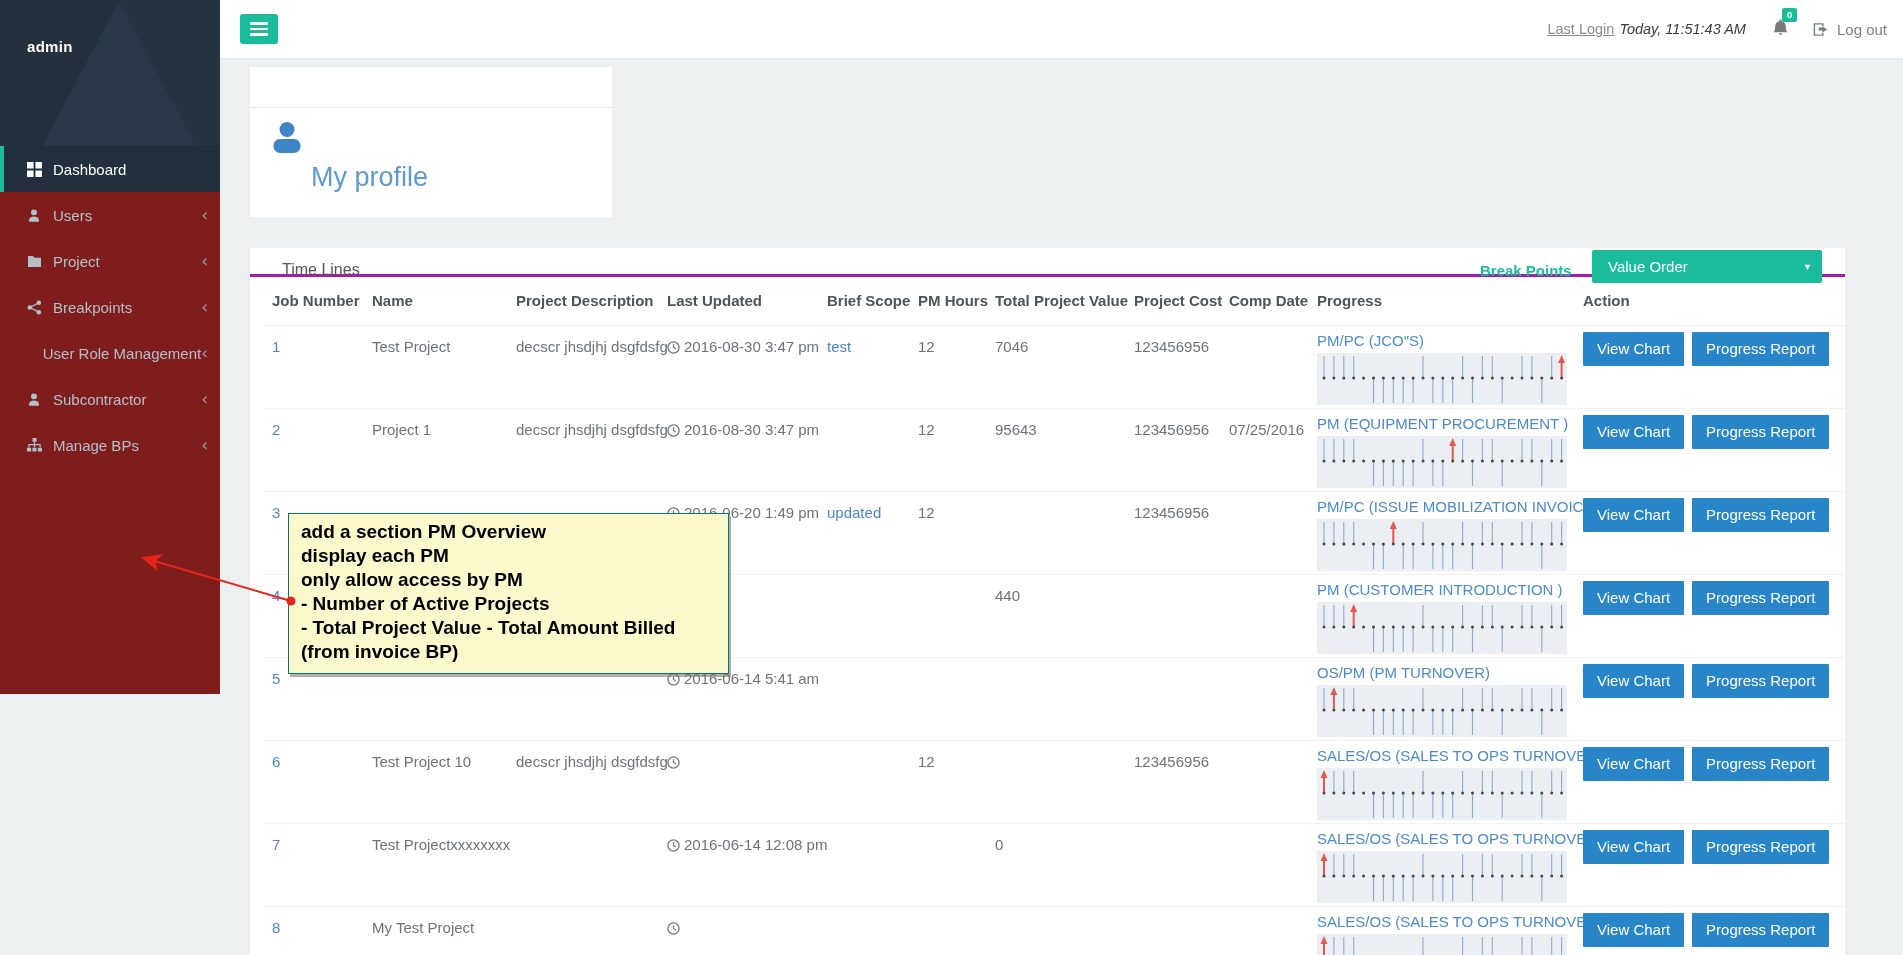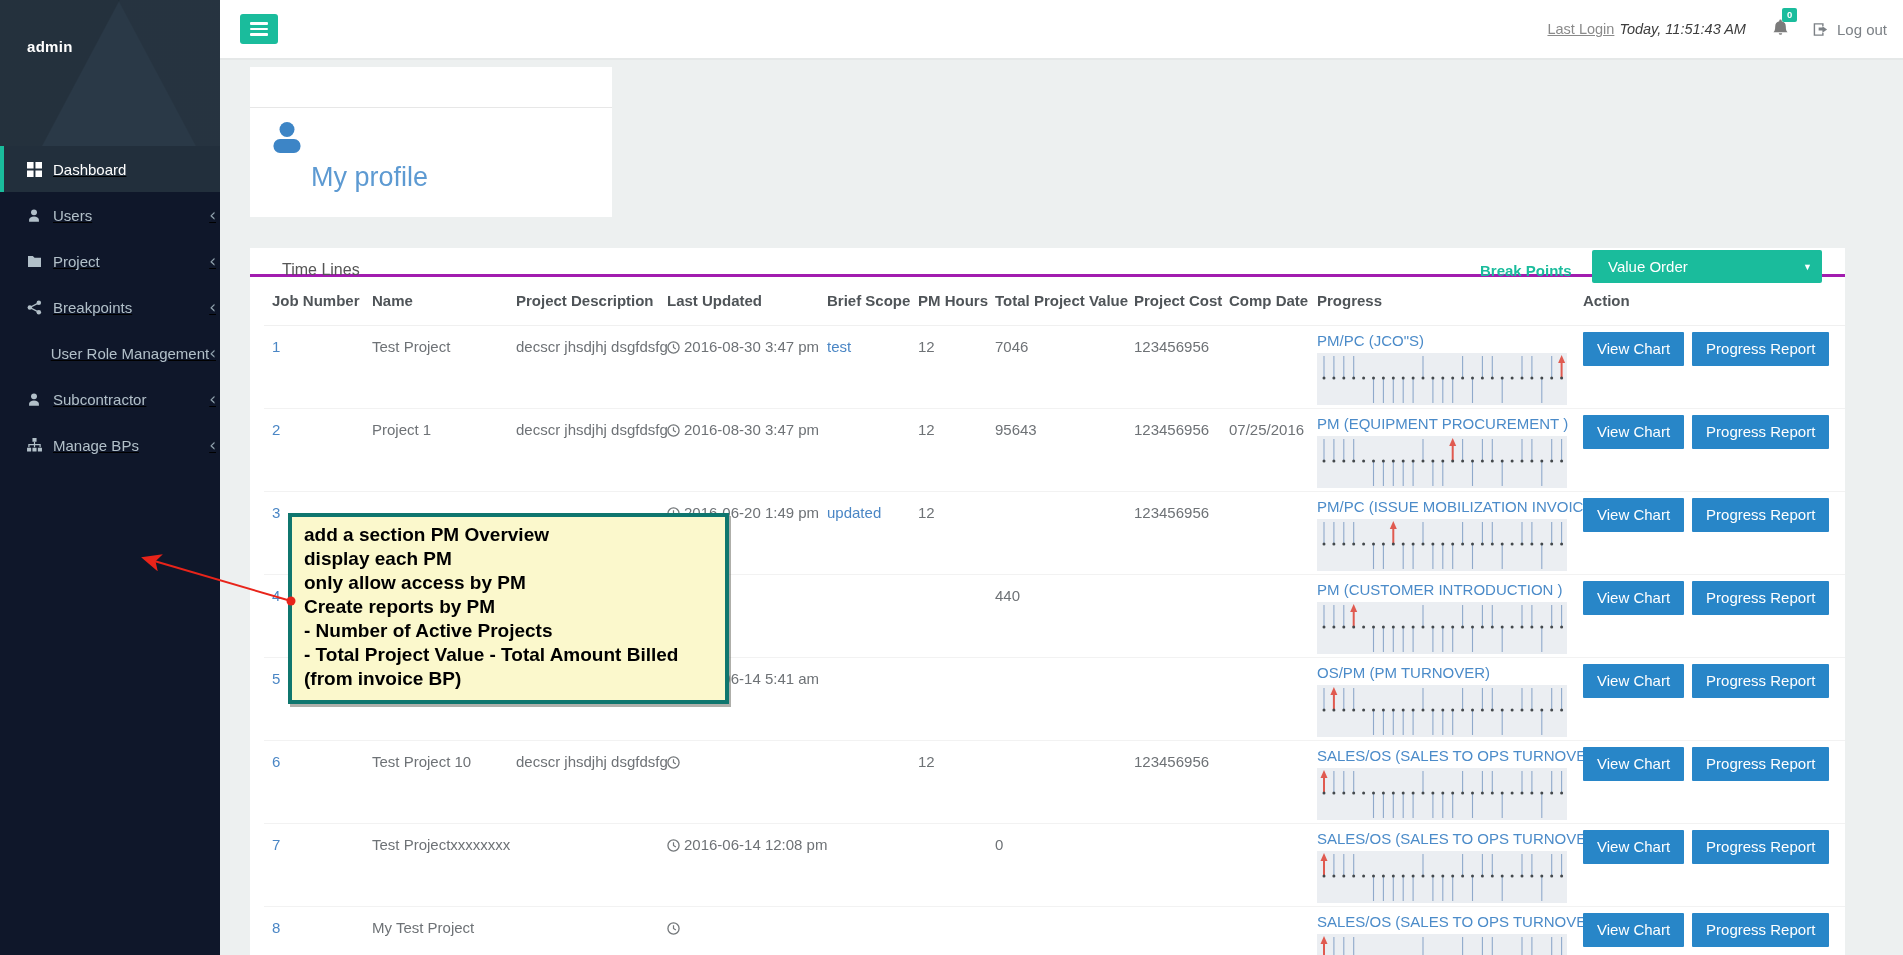--- a/index.html
+++ b/index.html
@@ -1,29 +1,29 @@
 <!DOCTYPE html>
 <html><head>
 <meta charset="utf-8">
 <style>
   * { margin:0; padding:0; box-sizing:border-box; }
   html,body { width:1903px; height:955px; overflow:hidden; }
   body { font-family:"Liberation Sans", sans-serif; background:#edf0f0; position:relative; font-size:15px; }
   a { text-decoration:none; }
 
   
-  .sidebar { position:absolute; left:0; top:0; width:220px; height:955px; background:#0f172a; z-index:5;text-decoration:underline; }
+  .sidebar { position:absolute; left:0; top:0; width:220px; height:694px; background:#7f1d1d; z-index:5; }
   .sidebar-header { height:146px; position:relative;
      background:
        linear-gradient(118deg, rgba(0,0,0,0.14) 0%, rgba(0,0,0,0.14) 40%, transparent 40.5%),
        linear-gradient(242deg, rgba(0,0,0,0.10) 0%, rgba(0,0,0,0.10) 34%, transparent 34.5%),
        #2a3947; }
   .admin-name { position:absolute; left:27px; top:38px; color:#ffffff; font-size:15px; font-weight:700; letter-spacing:.3px; }
   .menu { list-style:none; }
-  .menu-item { display:flex; align-items:center; height:46px; padding-left:23px; padding-right:4px;
+  .menu-item { display:flex; align-items:center; height:46px; padding-left:23px; padding-right:12px;
      color:#b2c0c9; border-left:4px solid transparent; cursor:pointer; }
   .menu-item.active { background:#222f3c; color:#ffffff; border-left-color:#1abc9c; }
   .mi-icon { width:17px; margin-right:9px; display:inline-flex; align-items:center; }
   .mi-label { flex:1; font-size:15px; white-space:nowrap; }
   .mi-chevron { color:#8fa0ab; font-size:17px; line-height:1; font-family:"DejaVu Sans", sans-serif; }
 
   
   .topbar { position:absolute; left:220px; top:0; right:0; height:60px; background:#fff; border-bottom:2px solid #e5e8e8; z-index:4; }
   .hamburger { position:absolute; left:20px; top:14px; width:38px; height:30px; background:#1abc9c; border:none; border-radius:3px;
      display:flex; flex-direction:column; justify-content:center; align-items:center; gap:3px; cursor:pointer; }
@@ -58,21 +58,21 @@
   .timelines td { height:83px; padding:12px 8px 0; vertical-align:top; font-size:15px; color:#6e7276;
      border-bottom:1px solid #f2f2f2; white-space:nowrap; overflow:visible; }
   .timelines td.progress-cell, .timelines td.action-cell { padding-top:6px; }
   .link { color:#4a86c5; cursor:pointer; }
   .clock { margin-right:4px; vertical-align:-2px; }
   .progress-label { display:block; color:#4b8bc9; margin-bottom:4px; cursor:pointer; }
   .btn { display:inline-block; height:34px; line-height:34px; padding:0 14px; background:#2886c8; color:#fff;
      font-size:15px; border:none; border-radius:1px; margin-right:8px; cursor:pointer; font-family:inherit; }
 
   
-  .note { position:absolute; left:288px; top:513px; width:441px; background:#fbf8cc; border:4px solid #0f766e;
+  .note { position:absolute; left:288px; top:513px; width:441px; background:#fbf8cc; border:1px solid #0f766e;
      box-shadow:2px 3px 0 rgba(110,110,100,.55); padding:6px 12px 9px; z-index:20; }
   .note-line { font-size:19px; font-weight:700; color:#000; line-height:24px; white-space:nowrap; }
   .arrow-svg { position:absolute; left:120px; top:540px; z-index:21; pointer-events:none; }
 </style>
 </head>
 <body>
 
 <div class="sidebar">
   <div class="sidebar-header">
     <div class="admin-name">admin</div>
@@ -757,21 +757,20 @@
           <td class="action-cell"><button class="btn">View Chart</button><button class="btn">Progress Report</button></td>
         </tr>
       </tbody>
   </table>
 </div>
 
 <div class="note" id="note-box">
     <div class="note-line">add a section PM Overview</div>
     <div class="note-line">display each PM</div>
     <div class="note-line">only allow access by PM</div>
-    <div class="note-line">Create reports by PM</div>
     <div class="note-line">- Number of Active Projects</div>
     <div class="note-line">- Total Project Value - Total Amount Billed</div>
     <div class="note-line">(from invoice BP)</div>
   </div>
 
 <svg class="arrow-svg" width="185" height="75">
   <defs>
     <marker id="ah" markerWidth="10" markerHeight="9" refX="8.5" refY="4.5" orient="auto">
       <path d="M0,0 L10,4.5 L0,9 L2.5,4.5 z" fill="#e8241a"></path>
     </marker>

